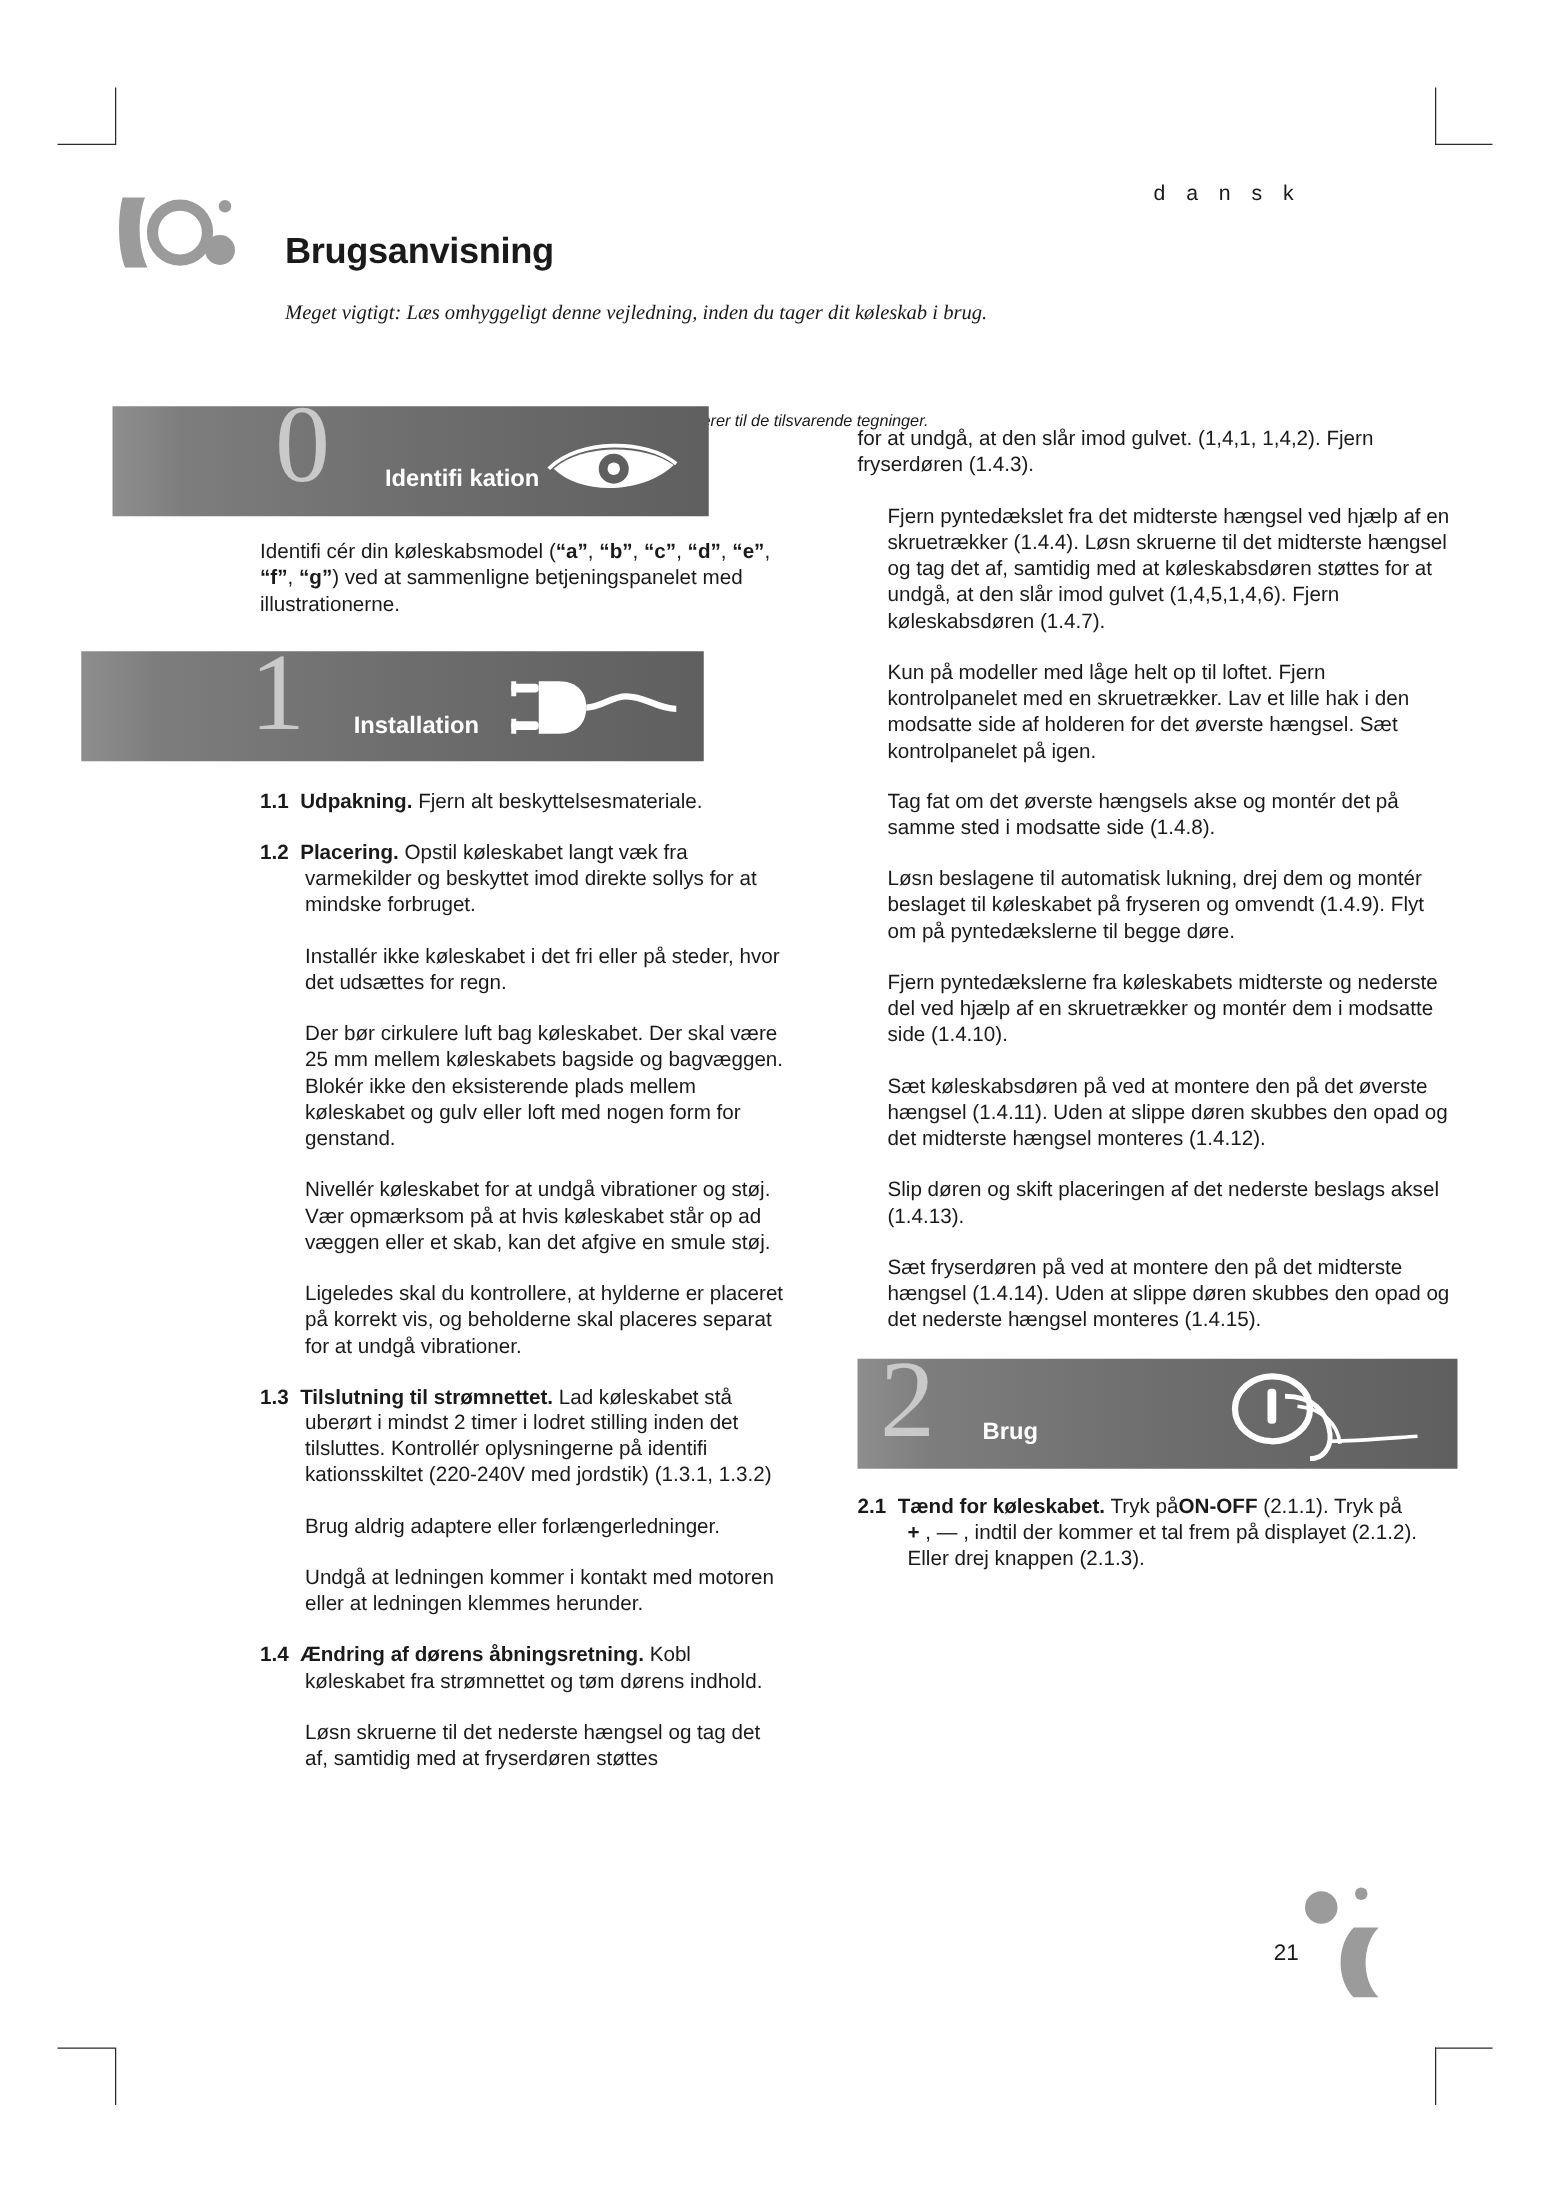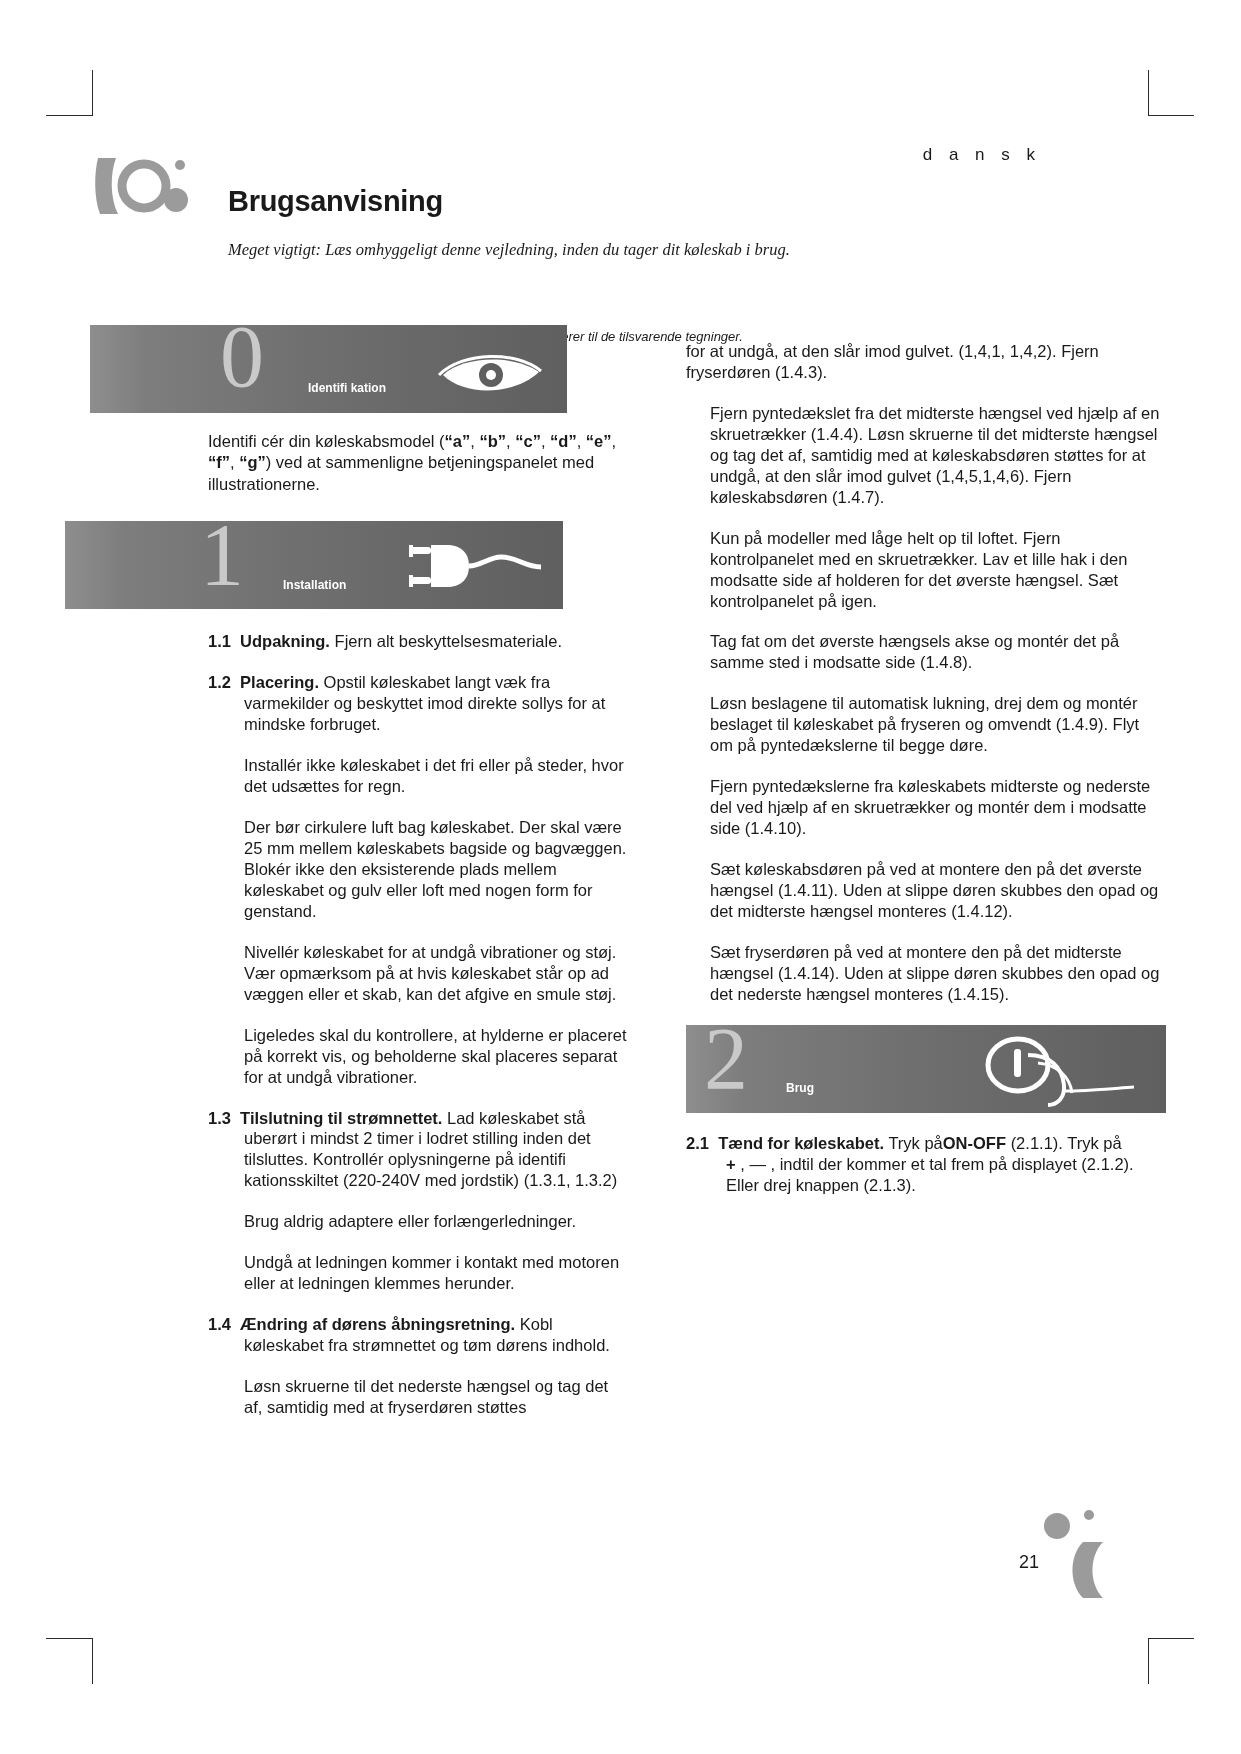--- a/index.html
+++ b/index.html
@@ -109,21 +109,21 @@
     font-size: 95px;
     color: #c9c9c9;
     font-weight: normal;
     line-height: 1;
     font-family: "Liberation Serif", serif;
   }
   .banner .bname {
     position: absolute;
     left: 212px;
     bottom: 20px;
-    font-size: 12px;
+    font-size: 19px;
     font-weight: bold;
     color: #ffffff;
   }
   .banner .bicon {
     position: absolute;
     right: 28px;
     top: 14px;
   }
 
   
@@ -274,20 +274,21 @@
   <div class="col-right">
     <div class="right-body">
       <div>
           <p class="para cont" style="padding-left: 0px;"><span>for at undgå, at den slår imod gulvet. (1,4,1, 1,4,2). Fjern fryserdøren (1.4.3).</span></p>
           <p class="para cont"><span>Fjern pyntedækslet fra det midterste hængsel ved hjælp af en skruetrækker (1.4.4). Løsn skruerne til det midterste hængsel og tag det af, samtidig med at køleskabsdøren støttes for at undgå, at den slår imod gulvet (1,4,5,1,4,6). Fjern køleskabsdøren (1.4.7).</span></p>
           <p class="para cont"><span>Kun på modeller med låge helt op til loftet. Fjern kontrolpanelet med en skruetrækker. Lav et lille hak i den modsatte side af holderen for det øverste hængsel. Sæt kontrolpanelet på igen.</span></p>
           <p class="para cont"><span>Tag fat om det øverste hængsels akse og montér det på samme sted i modsatte side (1.4.8).</span></p>
           <p class="para cont"><span>Løsn beslagene til automatisk lukning, drej dem og montér beslaget til køleskabet på fryseren og omvendt (1.4.9). Flyt om på pyntedækslerne til begge døre.</span></p>
           <p class="para cont"><span>Fjern pyntedækslerne fra køleskabets midterste og nederste del ved hjælp af en skruetrækker og montér dem i modsatte side (1.4.10).</span></p>
           <p class="para cont"><span>Sæt køleskabsdøren på ved at montere den på det øverste hængsel (1.4.11). Uden at slippe døren skubbes den opad og det midterste hængsel monteres (1.4.12).</span></p>
+          <p class="para cont"><span>Slip døren og skift placeringen af det nederste beslags aksel (1.4.13).</span></p>
           <p class="para cont"><span>Sæt fryserdøren på ved at montere den på det midterste hængsel (1.4.14). Uden at slippe døren skubbes den opad og det nederste hængsel monteres (1.4.15).</span></p>
         </div>
     </div>
 
     <div class="banner" id="banner-2" style="margin-top:18px;">
       <span class="bignum">2</span>
       <span class="bname">Brug</span>
       <span class="bicon" style="right:30px; top:8px;">
         <svg width="170" height="74" viewBox="0 0 170 74">
           <ellipse cx="52" cy="32" rx="30" ry="26" fill="none" stroke="#ffffff" stroke-width="5"></ellipse>

